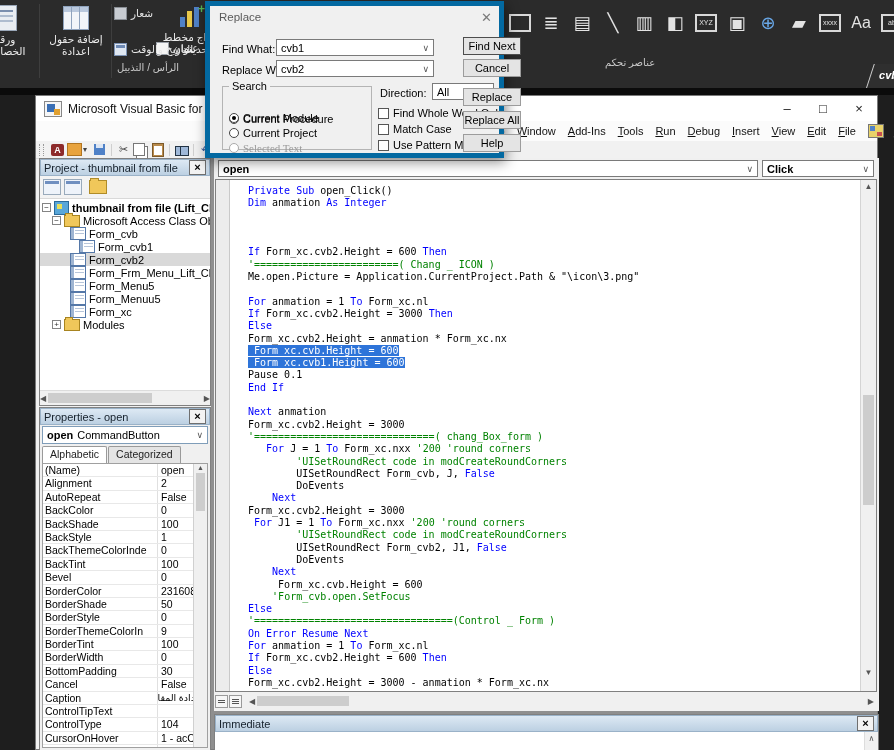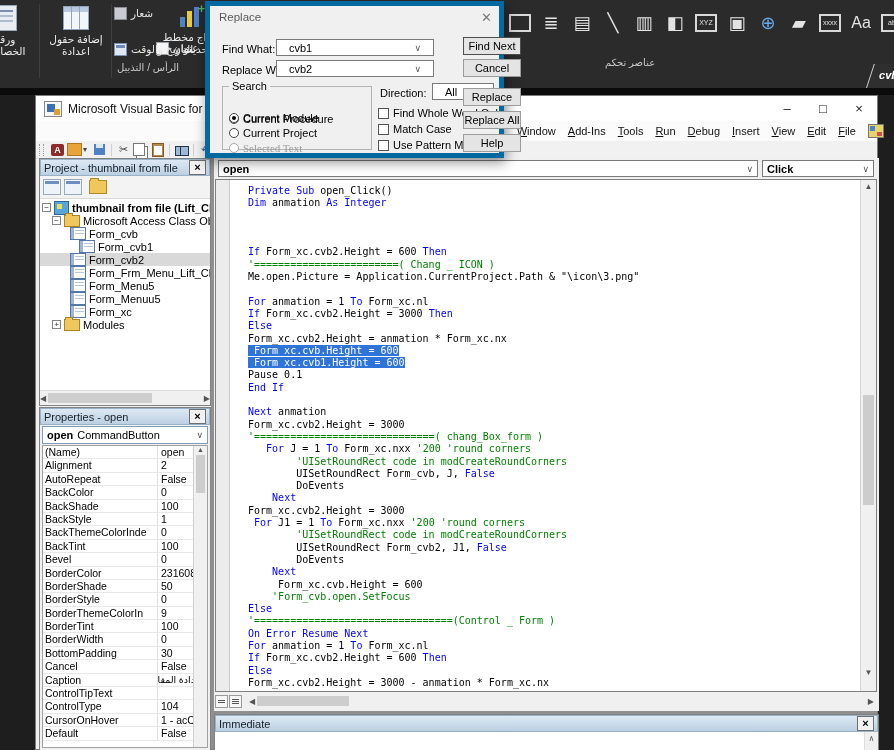--- a/index.html
+++ b/index.html
@@ -138,21 +138,21 @@
   .code-hthumb{width:92px;height:10px;background:#cdcdcd;margin:0 2px;}
   .immediate{position:absolute;left:3px;top:556px;width:665px;height:60px;background:#fff;border:1px solid #808080;box-sizing:border-box;}
   .imm-body{position:absolute;left:0;right:0;top:17px;bottom:0;background:#fff;}
   .imm-scroll{position:absolute;right:0;top:0;width:14px;font-size:8px;color:#555;text-align:center;background:#f0f0f0;border-left:1px solid #ddd;height:100%;box-sizing:border-box;padding-top:2px;}
   
   .dialog{position:absolute;left:205px;top:1px;width:289px;height:147px;background:#f0f0f0;border:5px solid #0369a1;
           box-shadow:2px 4px 12px rgba(0,0,0,.45);z-index:99;font-size:11px;color:#000;}
   .dlg-title{position:absolute;left:0;top:0;right:0;height:22px;display:flex;align-items:center;padding:0 9px;color:#5a5a5a;font-size:11.5px;}
   .dlg-x{position:absolute;right:7px;top:4px;font-size:13px;color:#7a7a7a;}
   .dlg-label{position:absolute;white-space:nowrap;}
-  .dlg-combo{position:absolute;height:17px;background:#fff;border:1px solid #7a7a7a;box-sizing:border-box;display:flex;align-items:center;padding:0 12px;}
+  .dlg-combo{position:absolute;height:17px;background:#fff;border:1px solid #7a7a7a;box-sizing:border-box;display:flex;align-items:center;padding:0 4px;}
   .dlg-combo .sp{flex:1}
   .groupbox{position:absolute;left:12px;top:80px;width:148px;height:62px;border:1px solid #b4b4b4;}
   .gb-legend{position:absolute;left:6px;top:-7px;background:#f0f0f0;padding:0 3px;}
   .radio-row{position:absolute;left:6px;display:flex;align-items:center;gap:4px;white-space:nowrap;}
   .radio{width:10px;height:10px;border:1px solid #444;border-radius:50%;background:#fff;position:relative;flex:0 0 auto;box-sizing:border-box;}
   .radio.on:before{content:"";position:absolute;left:2px;top:2px;width:4px;height:4px;background:#000;border-radius:50%;}
   .radio.dis{border-color:#aaa;}
   .radio-row.dis{color:#9a9a9a;font-family:Liberation Serif, serif;}
   .check-row{position:absolute;left:168px;display:flex;align-items:center;gap:4px;white-space:nowrap;}
   .checkbox{width:11px;height:11px;border:1px solid #555;background:#fff;flex:0 0 auto;box-sizing:border-box;}
@@ -356,20 +356,24 @@
       <div class="panel-title">
         <span class="txt">Properties - open</span>
         <span class="xbtn">×</span>
       </div>
       <div class="props-combo">
         <b>open</b>
         <span>CommandButton</span>
         <span class="sp"></span>
           <span class="carret">∨</span>
       </div>
+      <div class="tabs">
+        <span class="tab active">Alphabetic</span>
+        <span class="tab">Categorized</span>
+      </div>
       <div class="pgrid">
         <div>
             <div class="prow">
               <div class="plabel">(Name)</div>
               <div class="pval">open</div>
             </div>
             <div class="prow">
               <div class="plabel">Alignment</div>
               <div class="pval">2</div>
             </div>

